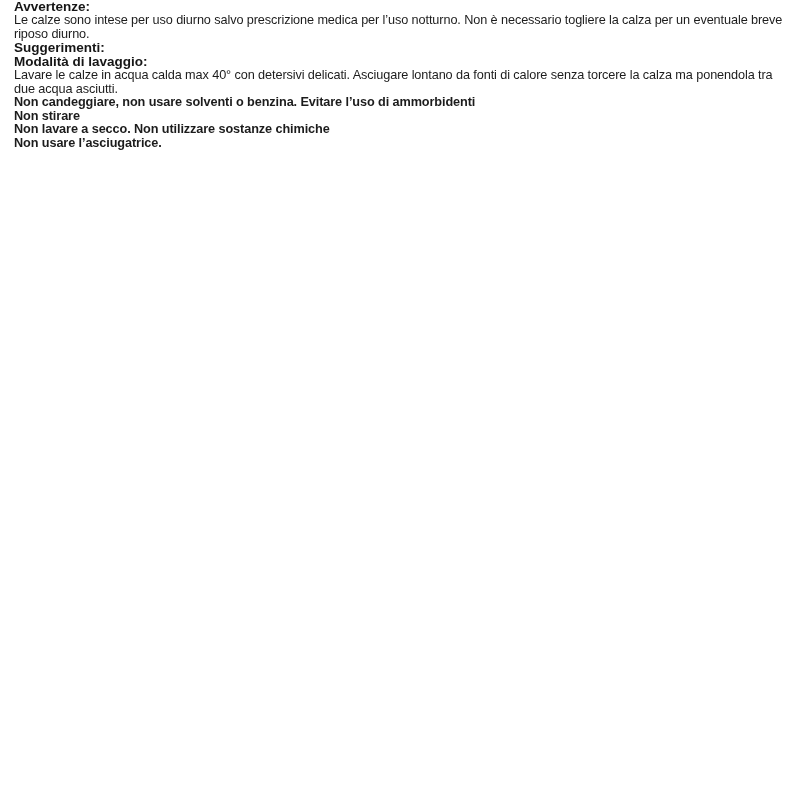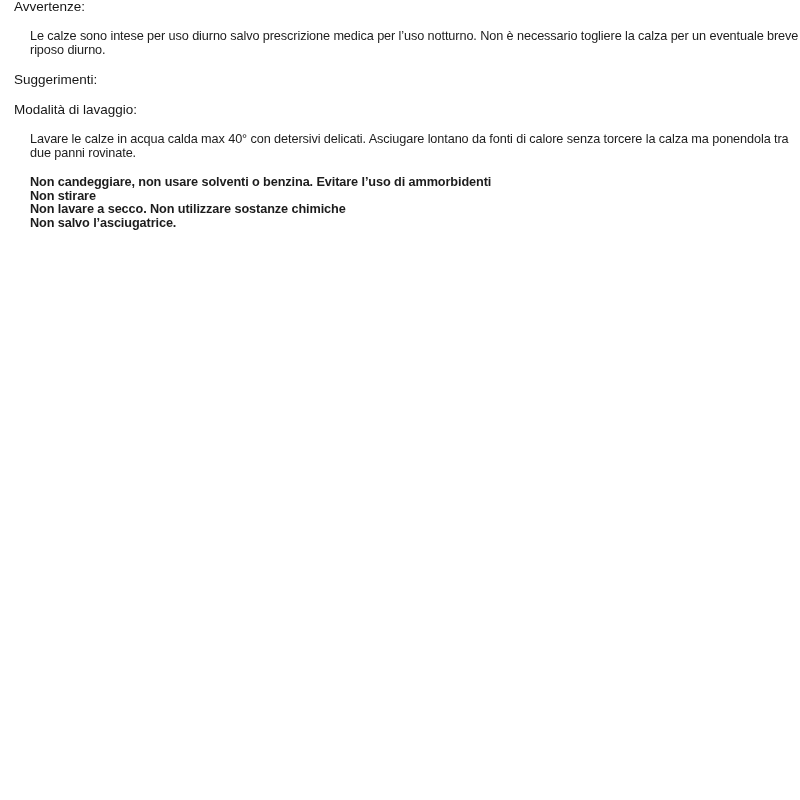--- a/index.html
+++ b/index.html
@@ -19,25 +19,25 @@
       font-family: "Liberation Sans", sans-serif;
       font-size: 12.7px;
       line-height: 13.5px;
       letter-spacing: -0.1px;
     }
     section { display: flow-root; margin: 0; }
     h2.hd {
       margin: 0;
       font-size: 13.5px;
       line-height: 14px;
-      font-weight: 400;
+      font-weight: 700;
       letter-spacing: 0;
       color: #161616;
     }
-    p.para { margin: 16px; }
+    p.para { margin: 0; }
     .line { display: block; white-space: nowrap; }
     
     .s1-h { margin-top: 291px; }
     .s1-p { margin-top: 5px; }
     .s2-h { margin-top: 12px; }
     .s2-p { margin-top: 8px; }
     .s3-h { margin-top: 8px; }
     .s3-p1 { margin-top: 6px; }
     .s3-p2 { margin-top: 2px; font-weight: bold; }
   </style>
@@ -57,23 +57,23 @@
   <section>
     <h2 class="hd s2-h">Suggerimenti:</h2>
     <p class="para s2-p">
     </p>
   </section>
 
   <section>
     <h2 class="hd s3-h">Modalità di lavaggio:</h2>
     <p class="para s3-p1">
       <span class="line">Lavare le calze in acqua calda max 40° con detersivi delicati. Asciugare lontano da fonti di calore senza torcere la calza ma ponendola tra</span>
-      <span class="line">due panni rovinate.</span>
+      <span class="line">due acqua asciutti.</span>
     </p>
     <p class="para s3-p2">
       <span class="line">Non candeggiare, non usare solventi o benzina. Evitare l’uso di ammorbidenti</span>
       <span class="line">Non stirare</span>
       <span class="line">Non lavare a secco. Non utilizzare sostanze chimiche</span>
-      <span class="line">Non salvo l’asciugatrice.</span>
+      <span class="line">Non usare l’asciugatrice.</span>
     </p>
   </section>
 
 </main>
 
 </body></html>

